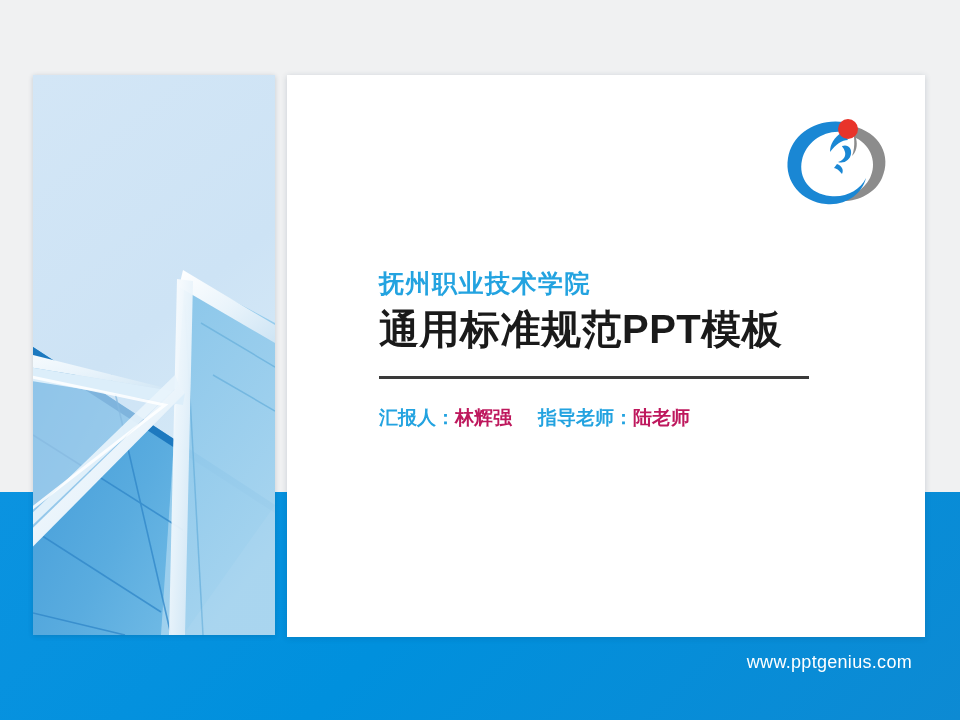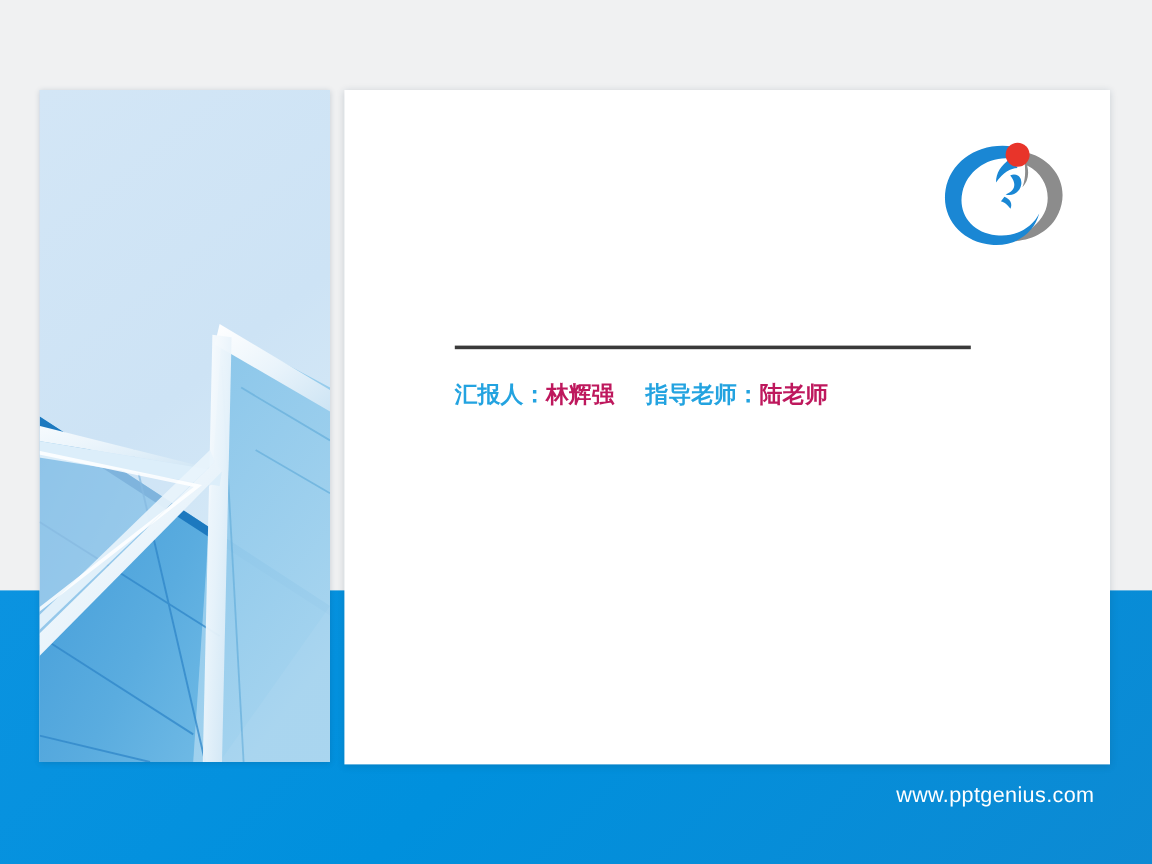--- a/index.html
+++ b/index.html
@@ -228,20 +228,22 @@
                C 68 48, 62 52, 56 50
                C 62 48, 64 44, 63 40
                C 62 36, 60 35, 60 34 Z" fill="#1a87d4"></path>
       <path d="M55 52 C 60 54, 62 58, 60 62 C 57 58, 54 56, 52 56 Z" fill="#1a87d4"></path>
 
       <circle cx="66" cy="17" r="10" fill="#e8342a"></circle>
     </svg>
   </div>
 
   <div class="text-block">
+    <div class="org-name">抚州职业技术学院</div>
+    <div class="main-title">通用标准规范PPT模板</div>
     <div class="divider"></div>
     <div class="byline">
       <span class="lbl">汇报人：</span><span class="val">林辉强</span><span class="gap"></span><span class="lbl">指导老师：</span><span class="val">陆老师</span>
     </div>
   </div>
 
   <div class="footer-url">www.pptgenius.com</div>
 
 </div>
 

